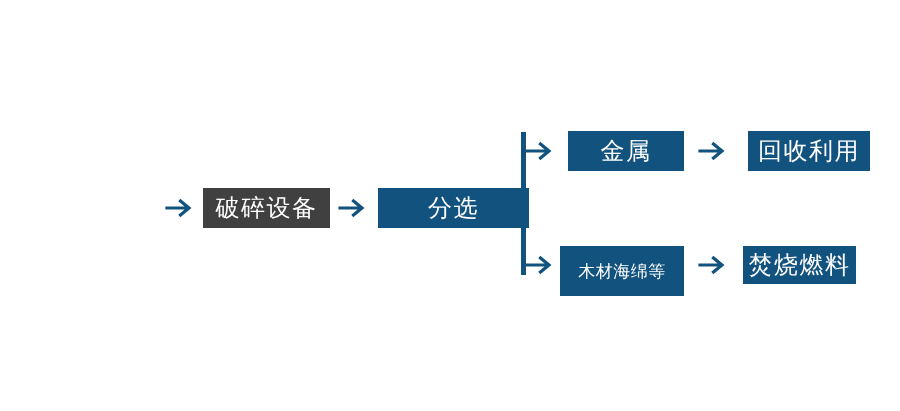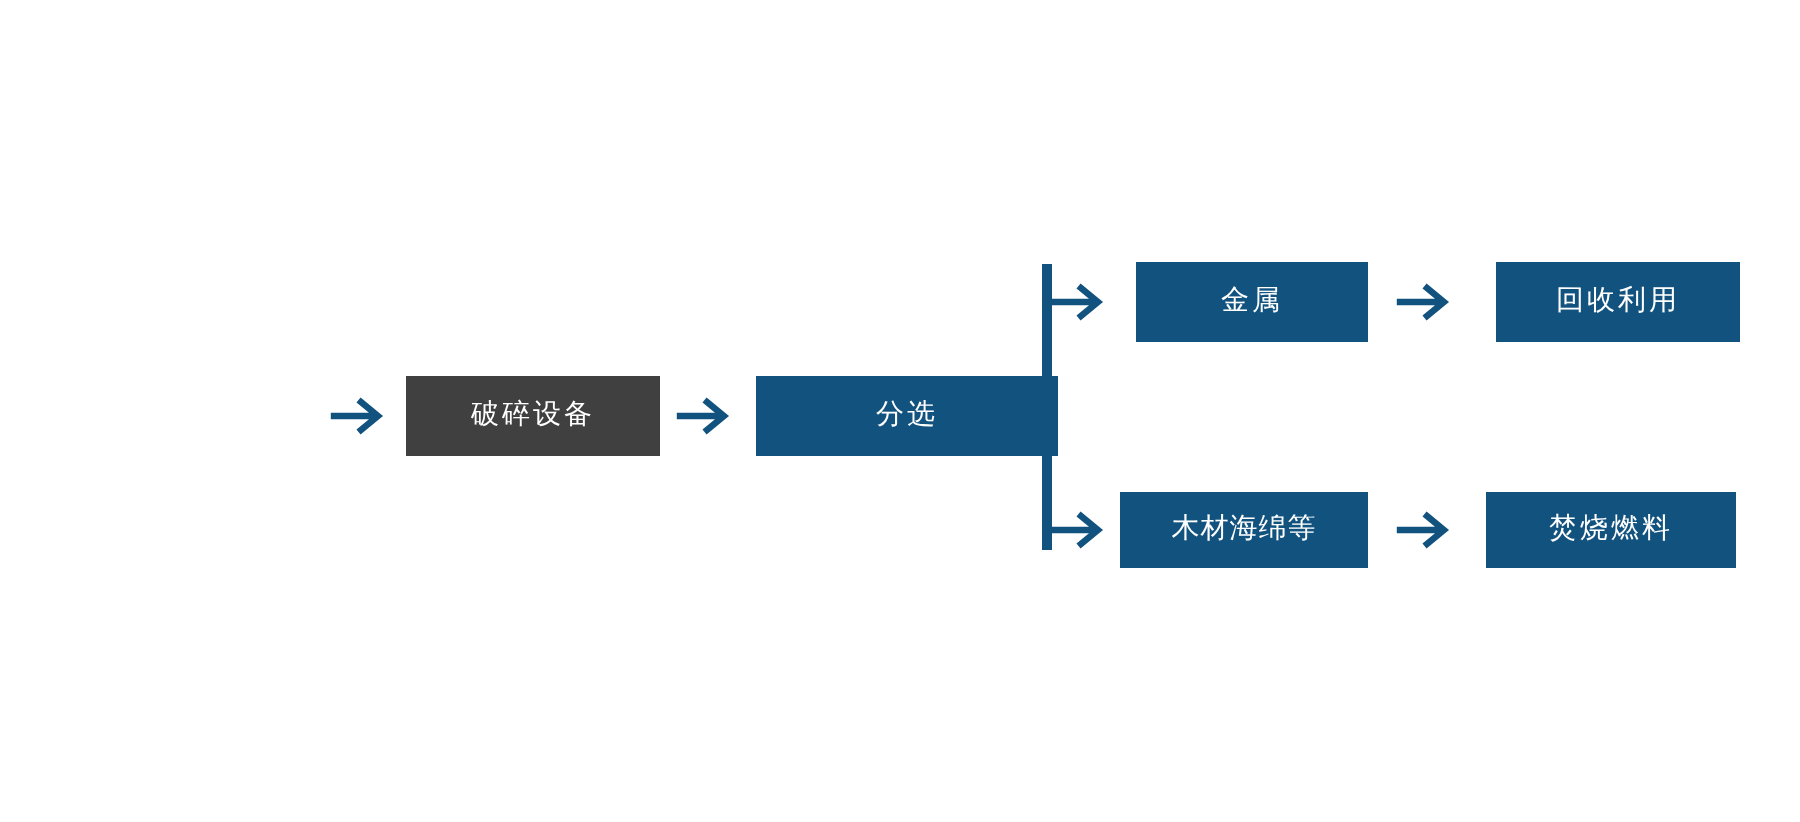--- a/index.html
+++ b/index.html
@@ -17,21 +17,21 @@
     background: #ffffff;
     overflow: hidden;
   }
   .node {
     position: absolute;
     display: flex;
     align-items: center;
     justify-content: center;
     color: #ffffff;
     background: #12527f;
-    font-size: 14px;
+    font-size: 24px;
     letter-spacing: 1.5px;
     line-height: 1;
     font-weight: 400;
     white-space: nowrap;
     box-sizing: border-box;
   }
   .node.accent {
     background: #404040;
   }
   .node .node-label {
@@ -100,27 +100,27 @@
   <div class="node" style="left:748px; top:131px; width:122px; height:40px;">
     <span class="node-label">回收利用</span>
   </div>
 
   <div class="arrow" style="left:524px; top:249px; width:34px; height:32px;">
     <svg width="32" height="22" viewBox="0 0 32 22" aria-hidden="true">
       <path d="M0 11 H22 M15.5 4 L24 11 L15.5 18" fill="none" stroke="#12527f" stroke-width="3.2" stroke-linecap="square" stroke-linejoin="miter"></path>
     </svg>
   </div>
 
-  <div class="node" style="left:560px; top:246px; width:124px; height:38px; font-size:14px; letter-spacing:0.5px;">
+  <div class="node" style="left:560px; top:246px; width:124px; height:50px; font-size:17px; letter-spacing:0.5px;">
     <span class="node-label">木材海绵等</span>
   </div>
 
   <div class="arrow" style="left:697px; top:249px; width:32px; height:32px;">
     <svg width="30" height="22" viewBox="0 0 30 22" aria-hidden="true">
       <path d="M2 11 H22 M15.5 4 L24 11 L15.5 18" fill="none" stroke="#12527f" stroke-width="3.2" stroke-linecap="square" stroke-linejoin="miter"></path>
     </svg>
   </div>
 
-  <div class="node" style="left:743px; top:246px; width:125px; height:38px;">
+  <div class="node" style="left:743px; top:246px; width:113px; height:38px;">
     <span class="node-label">焚烧燃料</span>
   </div>
 
 </div>
 
 </body></html>

